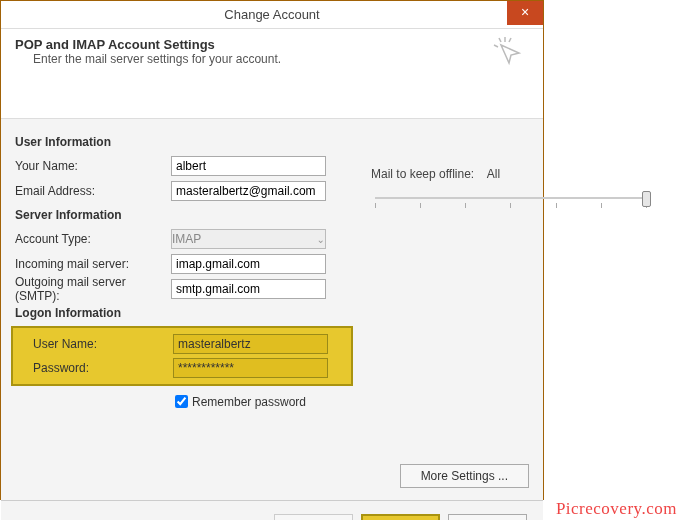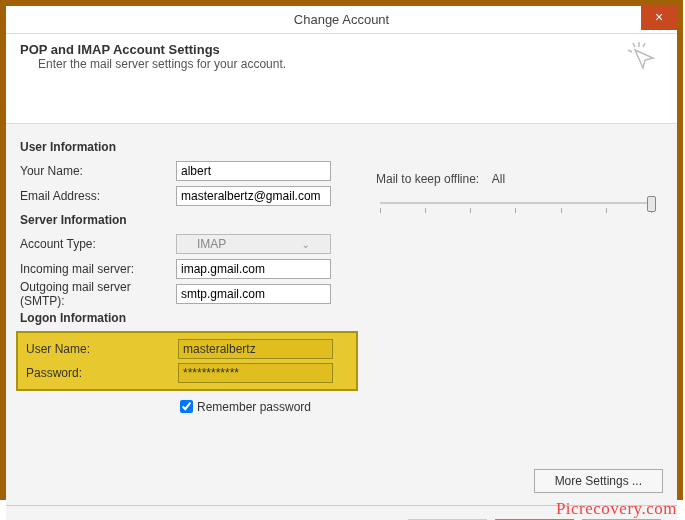--- a/index.html
+++ b/index.html
@@ -7,22 +7,22 @@
     margin: 0;
     font-family: "Segoe UI", Tahoma, sans-serif;
     font-size: 12px;
     background: #fff;
     color: #333;
     width: 685px;
     height: 520px;
     position: relative;
   }
   .window {
-    border: 6px solid #a16207;
-    width: 683px;
+    border: 1px solid #a16207;
+    width: 544px;
     height: 500px;
     position: relative;
     background: #fff;
   }
   .titlebar {
     height: 28px;
     text-align: center;
     font-size: 13px;
     line-height: 28px;
     color: #444;
@@ -93,40 +93,40 @@
     font-family: inherit;
     font-size: 12px;
     background: #fff;
   }
   .select-box {
     width: 155px;
     height: 20px;
     border: 1px solid #bbb;
     background: #eee;
     color: #888;
-    padding: 1px 20px;
+    padding: 1px 0;
     display: flex;
     justify-content: space-between;
     align-items: center;
     font-size: 12px;
     gap: 44px;
   }
   .select-box .chev {
     color: #999;
     font-size: 10px;
   }
   .highlight-block {
     background: #e7c82e;
     border: 2px solid #a99310;
     padding: 3px 4px 3px 0;
     margin-left: -4px;
     width: 342px;
   }
   .highlight-block .row { margin: 2px 0; }
-  .highlight-block .row label.lbl { padding-left: 8px; width: 160px; }
+  .highlight-block .row label.lbl { padding-left: 20px; width: 160px; }
   .highlight-block input {
     background: #e0be20 !important;
     border: 1px solid #9a8a18 !important;
     color: #333;
   }
   .chk-row {
     display: flex;
     align-items: center;
     margin: 6px 0;
   }

